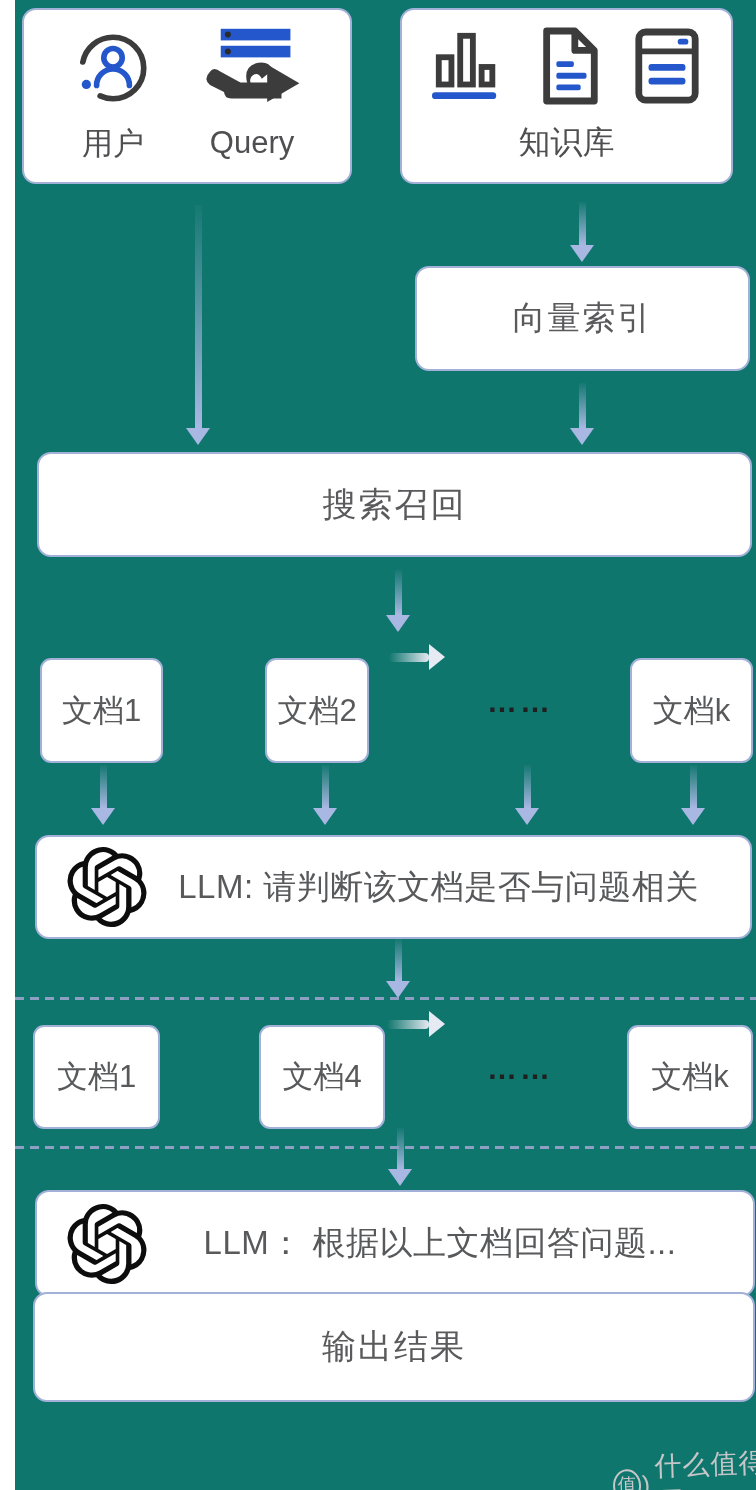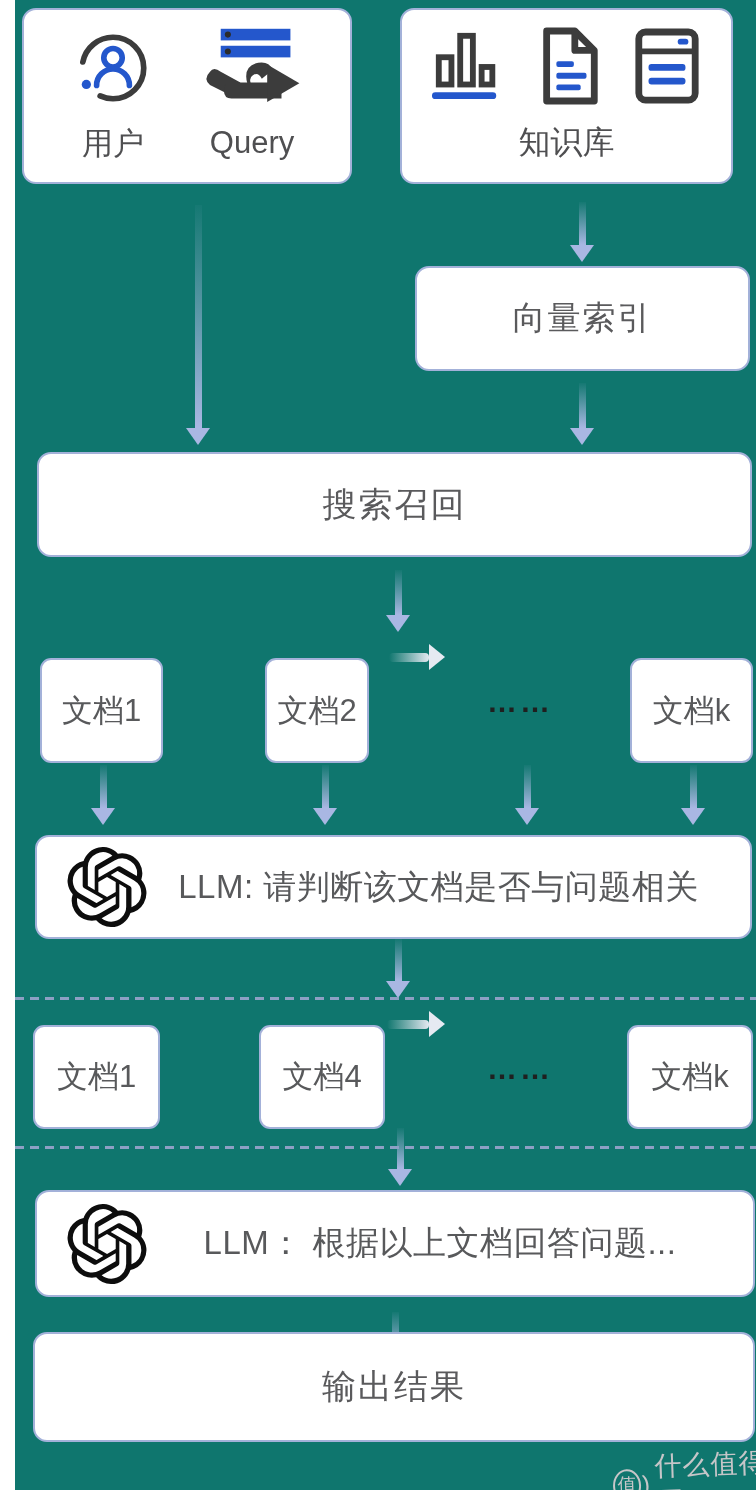--- a/index.html
+++ b/index.html
@@ -230,21 +230,21 @@
       </span>
       <span class="llm-text">LLM： 根据以上文档回答问题...</span>
     </div>
   </div>
 
   <div class="varrow" style="left:367px; top:1312px; height:59px;">
       <div class="vshaft"></div>
       <div class="vhead"></div>
     </div>
 
-  <div class="node" style="left:18px; top:1332px; width:722px; height:110px;">
+  <div class="node" style="left:18px; top:1292px; width:722px; height:110px;">
     <span class="big-label">输出结果</span>
   </div>
 
   <div class="watermark">
     <span class="wm-circle">值</span>
     <span class="wm-paren">)</span>
     <span class="wm-text">什么值得买</span>
   </div>
 
 </div>

